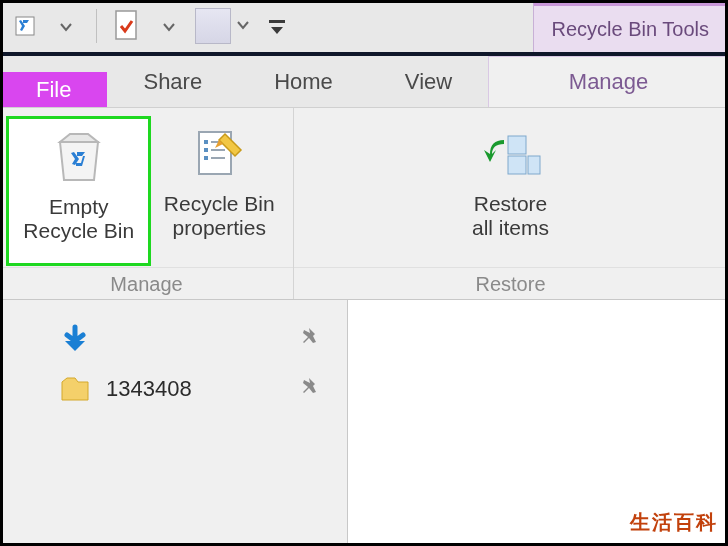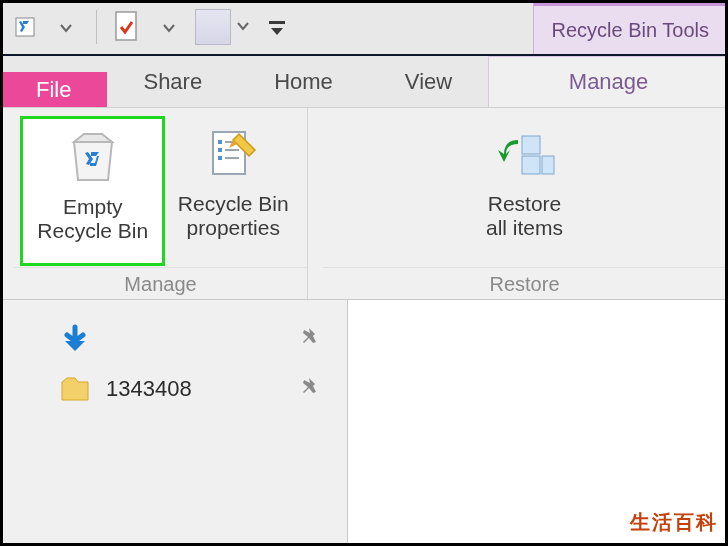--- a/index.html
+++ b/index.html
@@ -1,34 +1,34 @@
 <!DOCTYPE html>
 <html><head>
 <meta charset="utf-8">
 <style>
 * { margin: 0; padding: 0; box-sizing: border-box; font-family: "Segoe UI", Tahoma, sans-serif; }
 html, body { width: 728px; height: 546px; overflow: hidden; background: #e8e8e8; }
 
 
-.qat { height: 56px; background: #e8e8e8; display: flex; align-items: center; padding: 0 10px; border-bottom: 2px solid #0f172a; position: relative; }
+.qat { height: 56px; background: #e8e8e8; display: flex; align-items: center; padding: 0 10px; border-bottom: 4px solid #0f172a; position: relative; }
 .qat-item { margin-right: 20px; display: flex; align-items: center; }
 .qat-sep { width: 1px; height: 34px; background: #c0c0c0; margin: 0 14px 0 4px; }
 .qat-dropdown { width: 36px; height: 36px; background: linear-gradient(180deg,#e6e6f2,#d6d6e6); border: 1px solid #b8b8c8; display: flex; align-items: center; justify-content: center; margin-right: 4px; }
 .qat-caret { margin-left: 2px; }
 .tools-tab { position: absolute; right: 0; top: 0; bottom: 0; border-top: 6px solid #c896d8; border-left: 1px solid #c8b0d6; border-right: 1px solid #c8b0d6; background: #eaddf0; display: flex; align-items: center; padding: 0 18px; color: #6a4a7c; font-size: 20px; }
 
 
 .tabbar { height: 52px; background: #e8e8e8; display: flex; align-items: stretch; border-bottom: 1px solid #d0d0d0; }
 .tab { display: flex; align-items: center; padding: 0 36px; font-size: 22px; color: #4a4a4a; cursor: pointer; }
-.tab-file { background: #ec4899; color: #fff; padding: 0 36px; margin-top: 16px; }
+.tab-file { background: #d946ef; color: #fff; padding: 0 36px; margin-top: 16px; }
 .tab-manage { flex: 1; justify-content: center; border-top: 1px solid #d9c8e4; border-left: 1px solid #d9c8e4; background: #f0f0f0; color: #7c5a92; font-size: 22px; }
 
 
 .ribbon { height: 192px; background: #f0f0f0; display: flex; border-bottom: 1px solid #c8c8c8; }
-.group { display: flex; flex-direction: column; border-right: 1px solid #d4d4d4; margin-left: 14px; }
+.group { display: flex; flex-direction: column; border-right: 1px solid #d4d4d4; }
 .group-body { flex: 1; display: flex; align-items: center; justify-content: center; padding: 6px 6px 0 6px; }
 .group-label { height: 32px; text-align: center; font-size: 20px; color: #8a8a8a; background: #f0f0f0; border-top: 1px solid #e0e0e0; line-height: 32px; }
 .cmd { display: flex; flex-direction: column; align-items: center; justify-content: flex-start; padding: 6px 10px 0 10px; cursor: pointer; text-align: center; min-height: 150px; }
 .cmd-icon { height: 64px; display: flex; align-items: center; justify-content: center; margin-bottom: 6px; }
 .cmd-label { font-size: 21px; color: #3a3a3a; text-align: center; line-height: 1.15; white-space: pre-line; }
 .cmd.highlight { border: 3px solid #1ed820; background: #fff; }
 
 
 .content { height: calc(546px - 56px - 52px - 192px); display: flex; background: #f6f6f6; }
 .nav { width: 348px; background: #f0f0f0; border-right: 1px solid #c8c8c8; padding: 14px 0 0 56px; }

